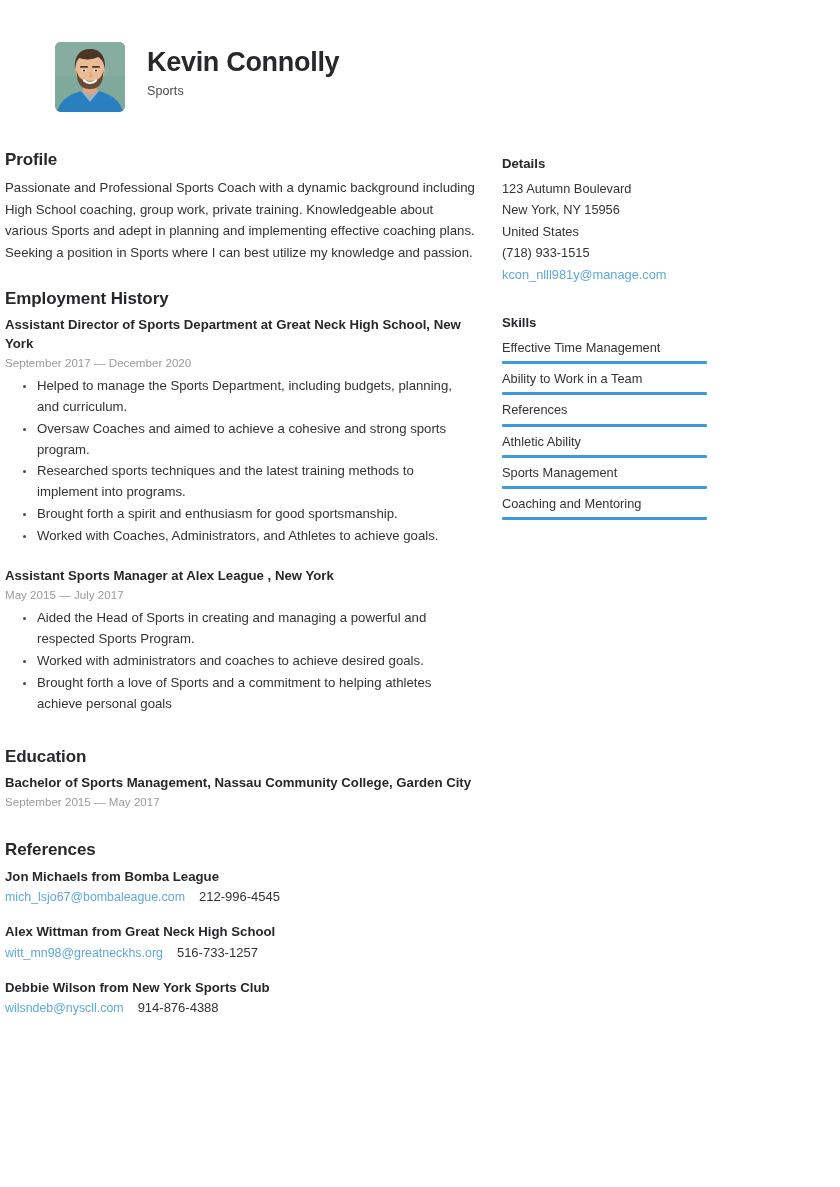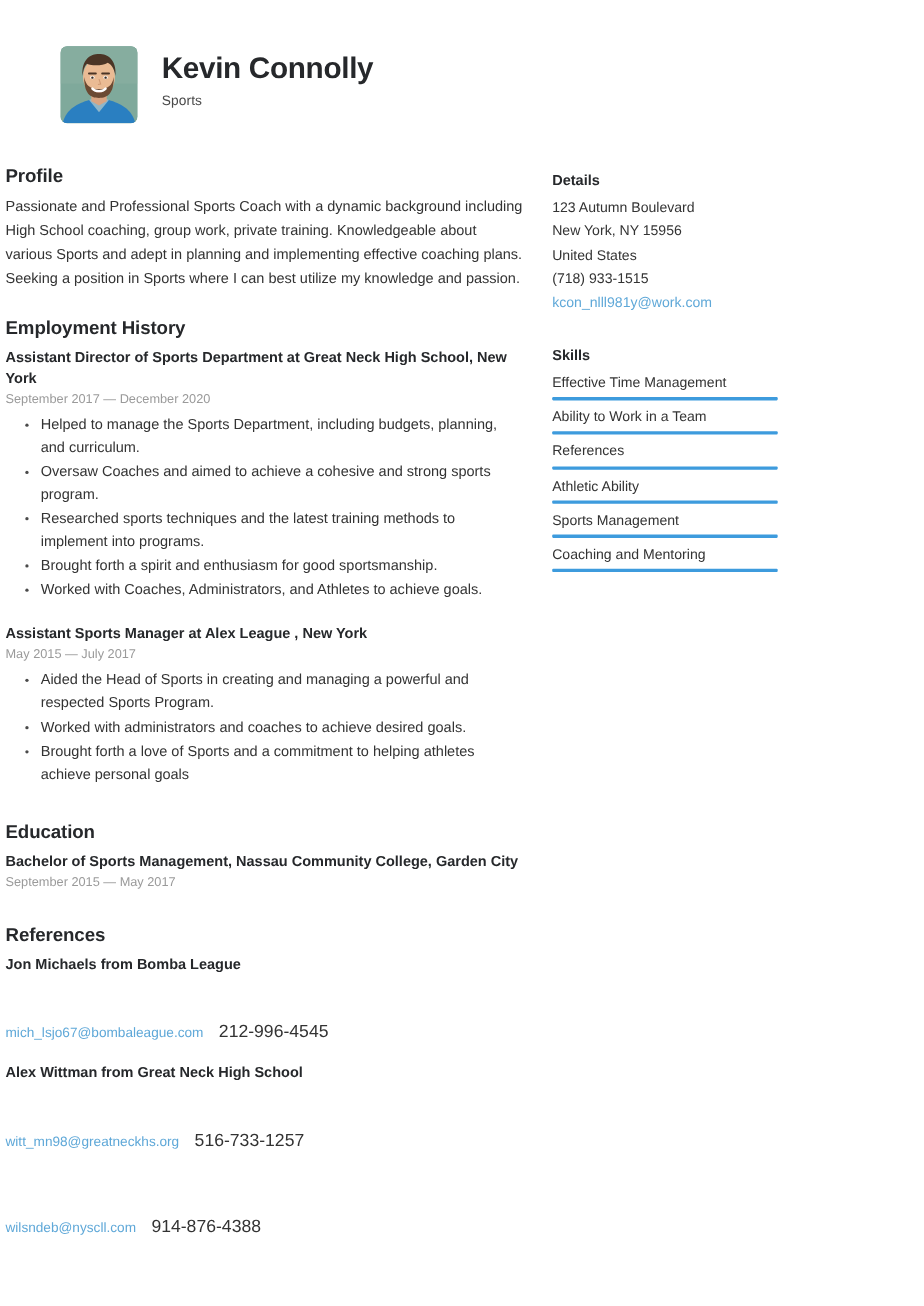--- a/index.html
+++ b/index.html
@@ -153,23 +153,22 @@
     align-items: baseline;
     gap: 14px;
     line-height: 1.45;
   }
   .ref-email {
     font-size: 12.4px;
     color: #5fa8d8;
     text-decoration: none;
   }
   .ref-phone {
-    font-size: 16px;
+    font-size: 13px;
     color: #333333;
-    margin-top: 39px;
   }
 
   
   .side-block { margin-bottom: 28px; }
   .side-title {
     font-size: 13.2px;
     font-weight: bold;
     color: #26282b;
     margin: 0 0 4px 0;
     line-height: 1.5;
@@ -347,20 +346,21 @@
 
           <div class="ref">
             <p class="ref-name">Alex Wittman from Great Neck High School</p>
             <div class="ref-contact">
               <a class="ref-email" href="#">witt_mn98@greatneckhs.org</a>
               <span class="ref-phone">516-733-1257</span>
             </div>
           </div>
 
           <div class="ref">
+            <p class="ref-name">Debbie Wilson from New York Sports Club</p>
             <div class="ref-contact">
               <a class="ref-email" href="#">wilsndeb@nyscll.com</a>
               <span class="ref-phone">914-876-4388</span>
             </div>
           </div>
 
         </div>
       </div>
 
     </div>
@@ -368,21 +368,21 @@
     <div class="gap-col"></div>
 
     <div class="side-col">
 
       <div class="side-block">
         <p class="side-title">Details</p>
         <div class="side-line">123 Autumn Boulevard</div>
         <div class="side-line">New York, NY 15956</div>
         <div class="side-line">United States</div>
         <div class="side-line">(718) 933-1515</div>
-        <a class="side-email" href="#">kcon_nlll981y@work.com</a>
+        <a class="side-email" href="#">kcon_nlll981y@manage.com</a>
       </div>
 
       <div class="side-block">
         <p class="side-title">Skills</p>
 
         <div class="skill">
           <span class="skill-label">Effective Time Management</span>
           <div class="skill-bar"></div>
         </div>
         <div class="skill">

